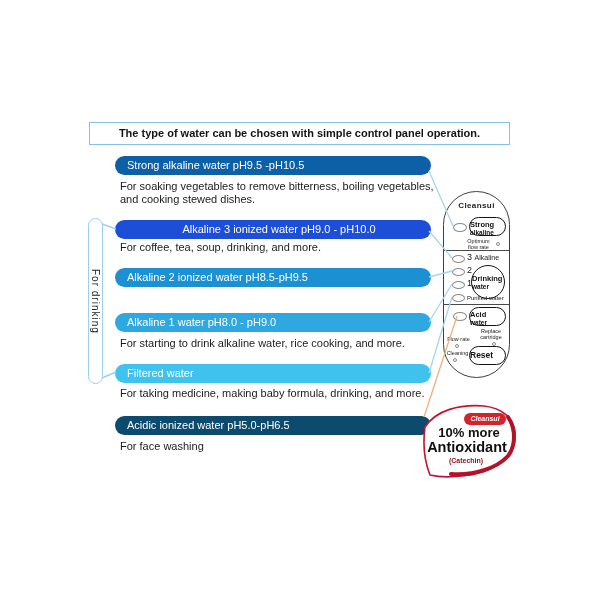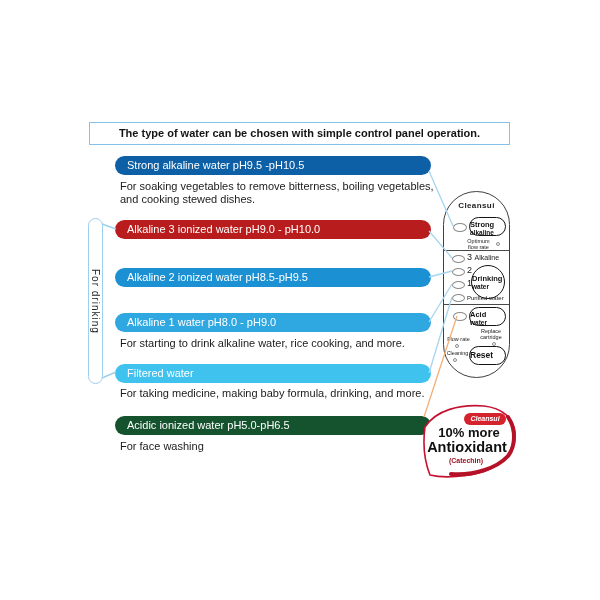--- a/index.html
+++ b/index.html
@@ -89,31 +89,32 @@
 <body>
 
 <div id="app">
 
   <div class="abs title-box">The type of water can be chosen with simple control panel operation.</div>
 
   <div class="abs banner" id="banner-0" style="background-color: rgb(13, 95, 166);"><span>Strong alkaline water pH9.5 -pH10.5</span></div>
   <div class="abs desc" id="desc-0">For soaking vegetables to remove bitterness, boiling vegetables,
 and cooking stewed dishes.</div>
 
-  <div class="abs banner" id="banner-1" style="background-color: #b91c1c;"><span>Alkaline 3 ionized water pH9.0 - pH10.0</span></div>
+  <div class="abs banner" id="banner-1" style="background-color: #1d4ed8; text-align: center;"><span>Alkaline 3 ionized water pH9.0 - pH10.0</span></div>
+  <div class="abs desc" id="desc-1">For coffee, tea, soup, drinking, and more.</div>
 
   <div class="abs banner" id="banner-2" style="background-color: rgb(27, 145, 212);"><span>Alkaline 2 ionized water pH8.5-pH9.5</span></div>
 
   <div class="abs banner" id="banner-3" style="background-color: rgb(47, 168, 225);"><span>Alkaline 1 water pH8.0 - pH9.0</span></div>
   <div class="abs desc" id="desc-3">For starting to drink alkaline water, rice cooking, and more.</div>
 
   <div class="abs banner" id="banner-4" style="background-color: rgb(63, 194, 238);"><span>Filtered water</span></div>
   <div class="abs desc" id="desc-4">For taking medicine, making baby formula, drinking, and more.</div>
 
-  <div class="abs banner" id="banner-5" style="background-color: #14532d;"><span>Acidic ionized water pH5.0-pH6.5</span></div>
+  <div class="abs banner" id="banner-5" style="background-color: #0c4a6e;"><span>Acidic ionized water pH5.0-pH6.5</span></div>
   <div class="abs desc" id="desc-5">For face washing</div>
 
   <div class="abs bracket">
     <span>For drinking</span>
   </div>
 
   <svg id="lines" class="abs" width="600" height="600" viewBox="0 0 600 600">
     <path d="M102 224 L116 229" stroke="#9cd0ec" stroke-width="1.5" fill="none"></path>
     <path d="M102 378 L116 372" stroke="#9cd0ec" stroke-width="1.5" fill="none"></path>
     <line x1="429" y1="171" x2="453" y2="226" stroke="#a6d5ef" stroke-width="1.3"></line>

